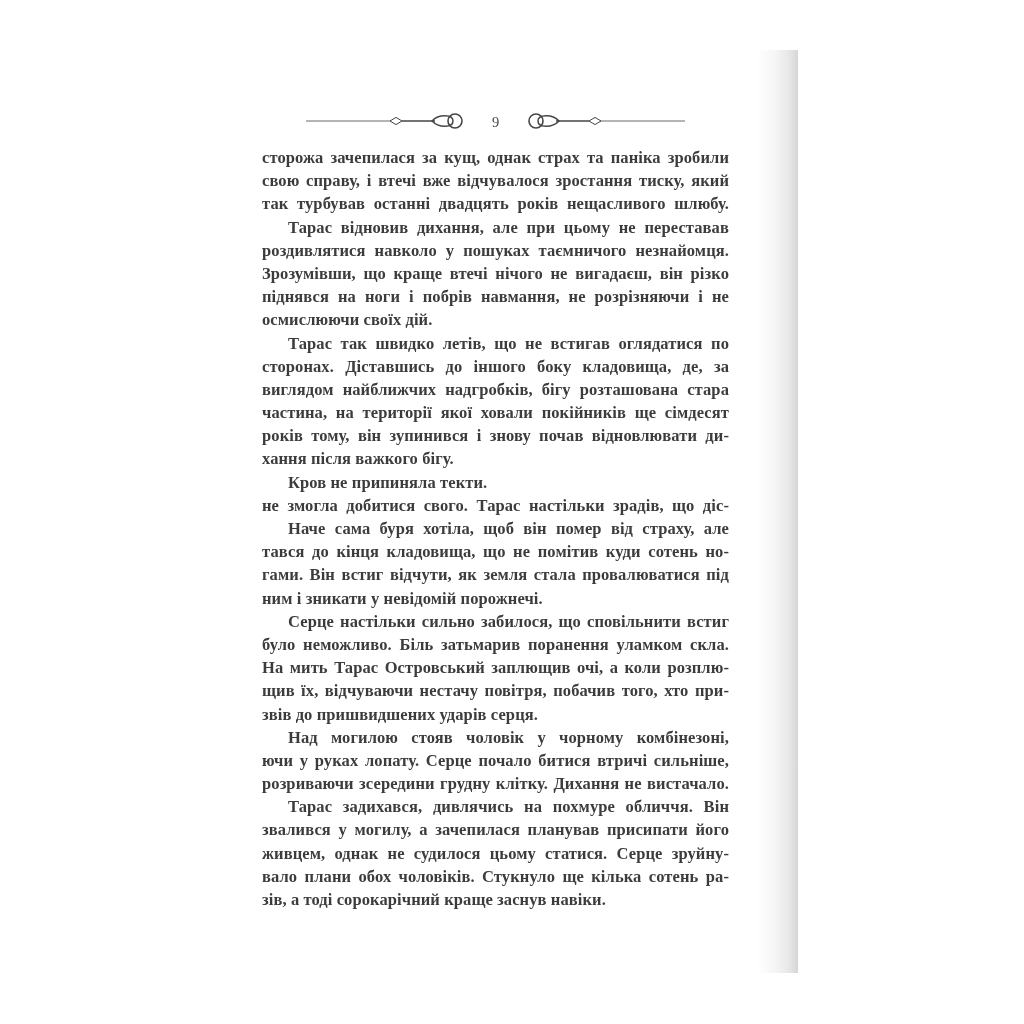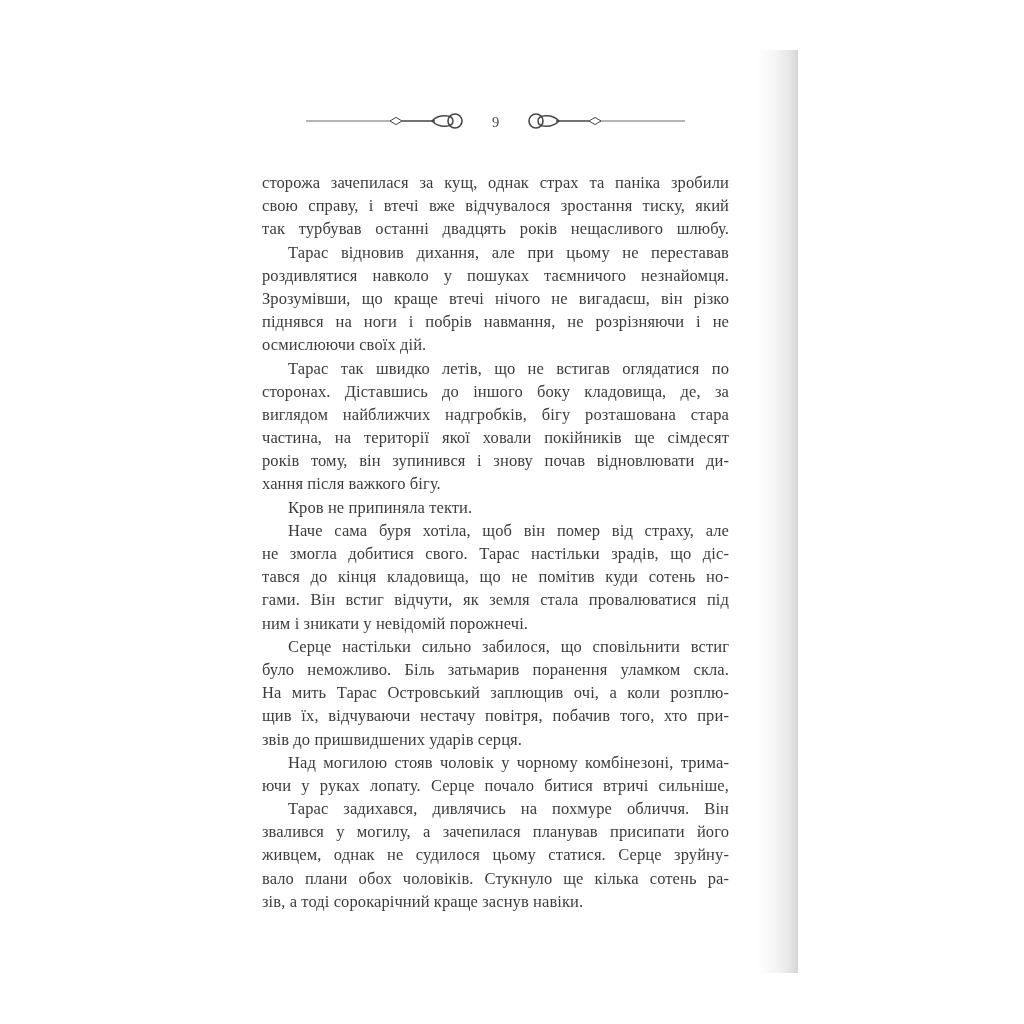--- a/index.html
+++ b/index.html
@@ -46,21 +46,22 @@
   .orn-right { transform: scaleX(-1); }
   .page-num {
     font-size: 14.5px;
     line-height: 1;
     color: #4a4a4a;
     margin: 0 26px;
     position: relative;
     top: 1px;
   }
   .text-block {
-    margin-top: 40px;
+    margin-top: 15px;
+    font-weight: bold;
   }
   .para { margin: 0; padding: 0; }
   .line {
     font-size: 16.5px;
     line-height: 23.2px;
     height: 23.2px;
     overflow: hidden;
     text-align: justify;
     text-align-last: justify;
     text-justify: inter-word;
@@ -117,36 +118,37 @@
           <div class="line">сторонах. Діставшись до іншого боку кладовища, де, за</div>
           <div class="line">виглядом найближчих надгробків, бігу розташована стара</div>
           <div class="line">частина, на території якої ховали покійників ще сімдесят</div>
           <div class="line">років тому, він зупинився і знову почав відновлювати ди-</div>
           <div class="line last">хання після важкого бігу.</div>
         </div>
         <div class="para">
           <div class="line indent last">Кров не припиняла текти.</div>
         </div>
         <div class="para">
+          <div class="line">не змогла добитися свого. Тарас настільки зрадів, що діс-</div>
           <div class="line indent">Наче сама буря хотіла, щоб він помер від страху, але</div>
-          <div class="line">не змогла добитися свого. Тарас настільки зрадів, що діс-</div>
           <div class="line">тався до кінця кладовища, що не помітив куди сотень но-</div>
           <div class="line">гами. Він встиг відчути, як земля стала провалюватися під</div>
           <div class="line last">ним і зникати у невідомій порожнечі.</div>
         </div>
         <div class="para">
           <div class="line indent">Серце настільки сильно забилося, що сповільнити встиг</div>
           <div class="line">було неможливо. Біль затьмарив поранення уламком скла.</div>
           <div class="line">На мить Тарас Островський заплющив очі, а коли розплю-</div>
           <div class="line">щив їх, відчуваючи нестачу повітря, побачив того, хто при-</div>
           <div class="line last">звів до пришвидшених ударів серця.</div>
         </div>
         <div class="para">
           <div class="line indent">Над могилою стояв чоловік у чорному комбінезоні, трима-</div>
           <div class="line">ючи у руках лопату. Серце почало битися втричі сильніше,</div>
+          <div class="line">розриваючи зсередини грудну клітку. Дихання не вистачало.</div>
         </div>
         <div class="para">
           <div class="line indent">Тарас задихався, дивлячись на похмуре обличчя. Він</div>
           <div class="line">звалився у могилу, а зачепилася планував присипати його</div>
           <div class="line">живцем, однак не судилося цьому статися. Серце зруйну-</div>
           <div class="line">вало плани обох чоловіків. Стукнуло ще кілька сотень ра-</div>
           <div class="line last">зів, а тоді сорокарічний краще заснув навіки.</div>
         </div>
       </div>
 

